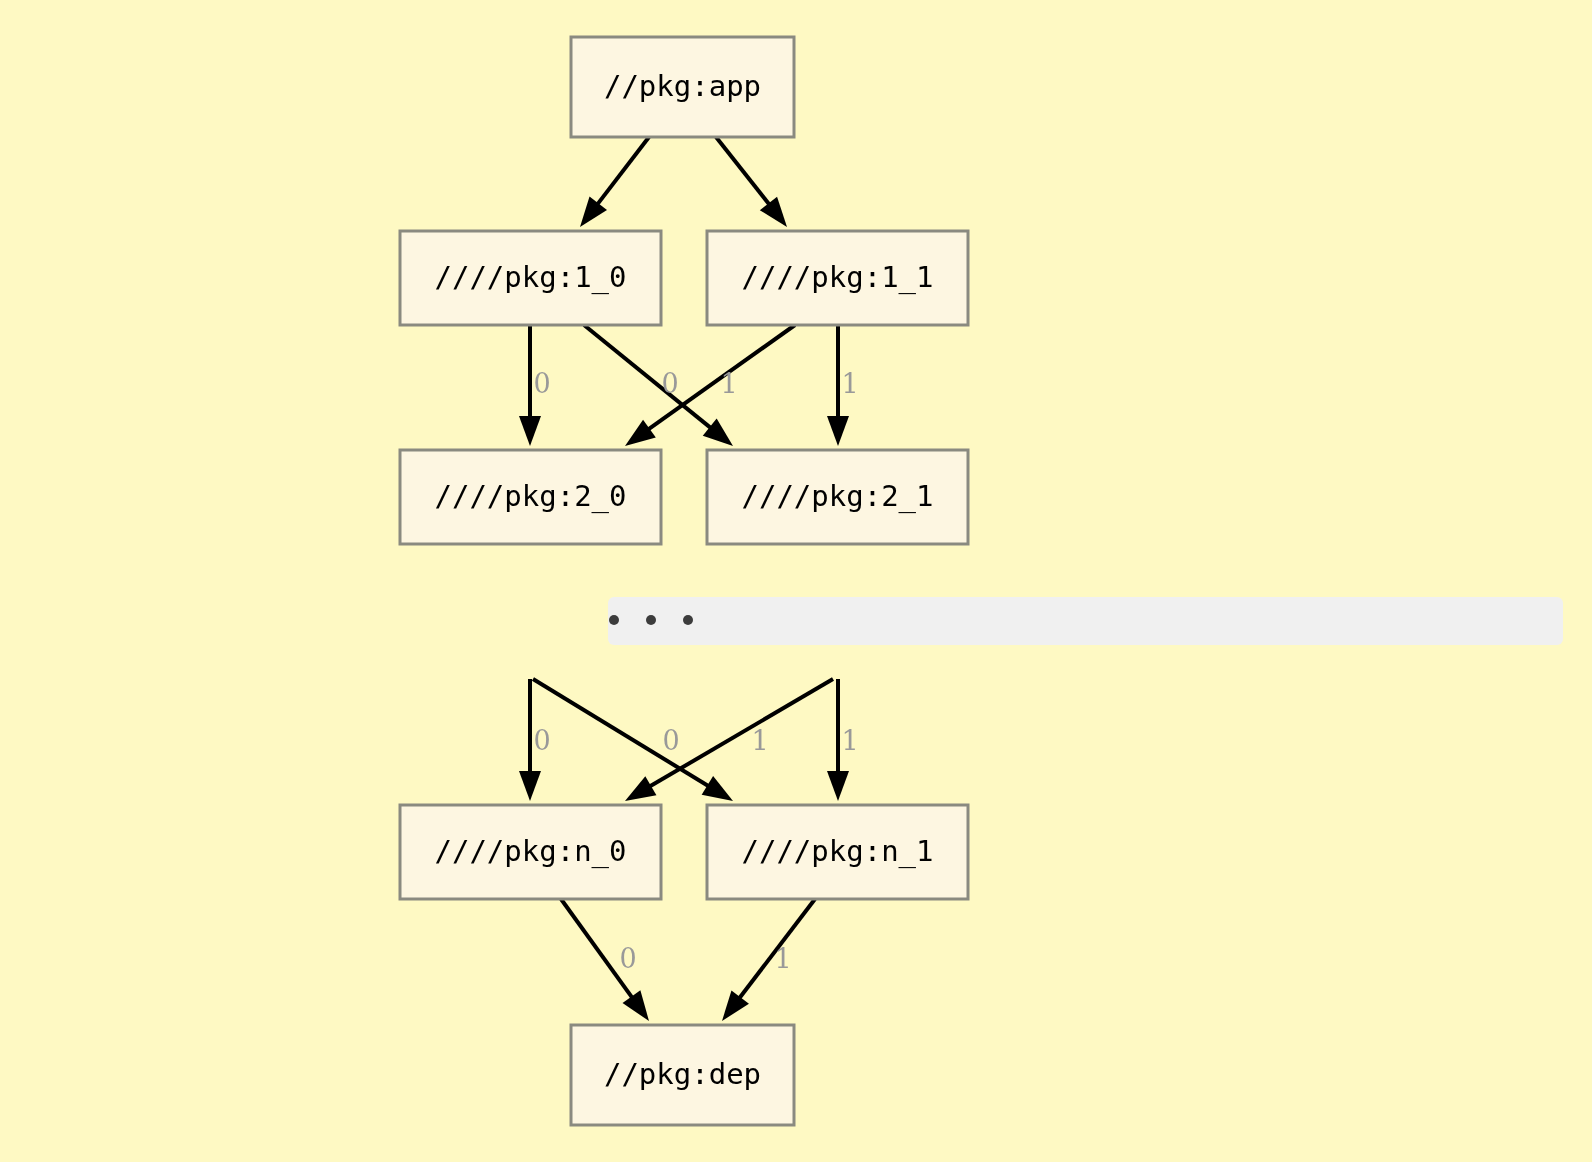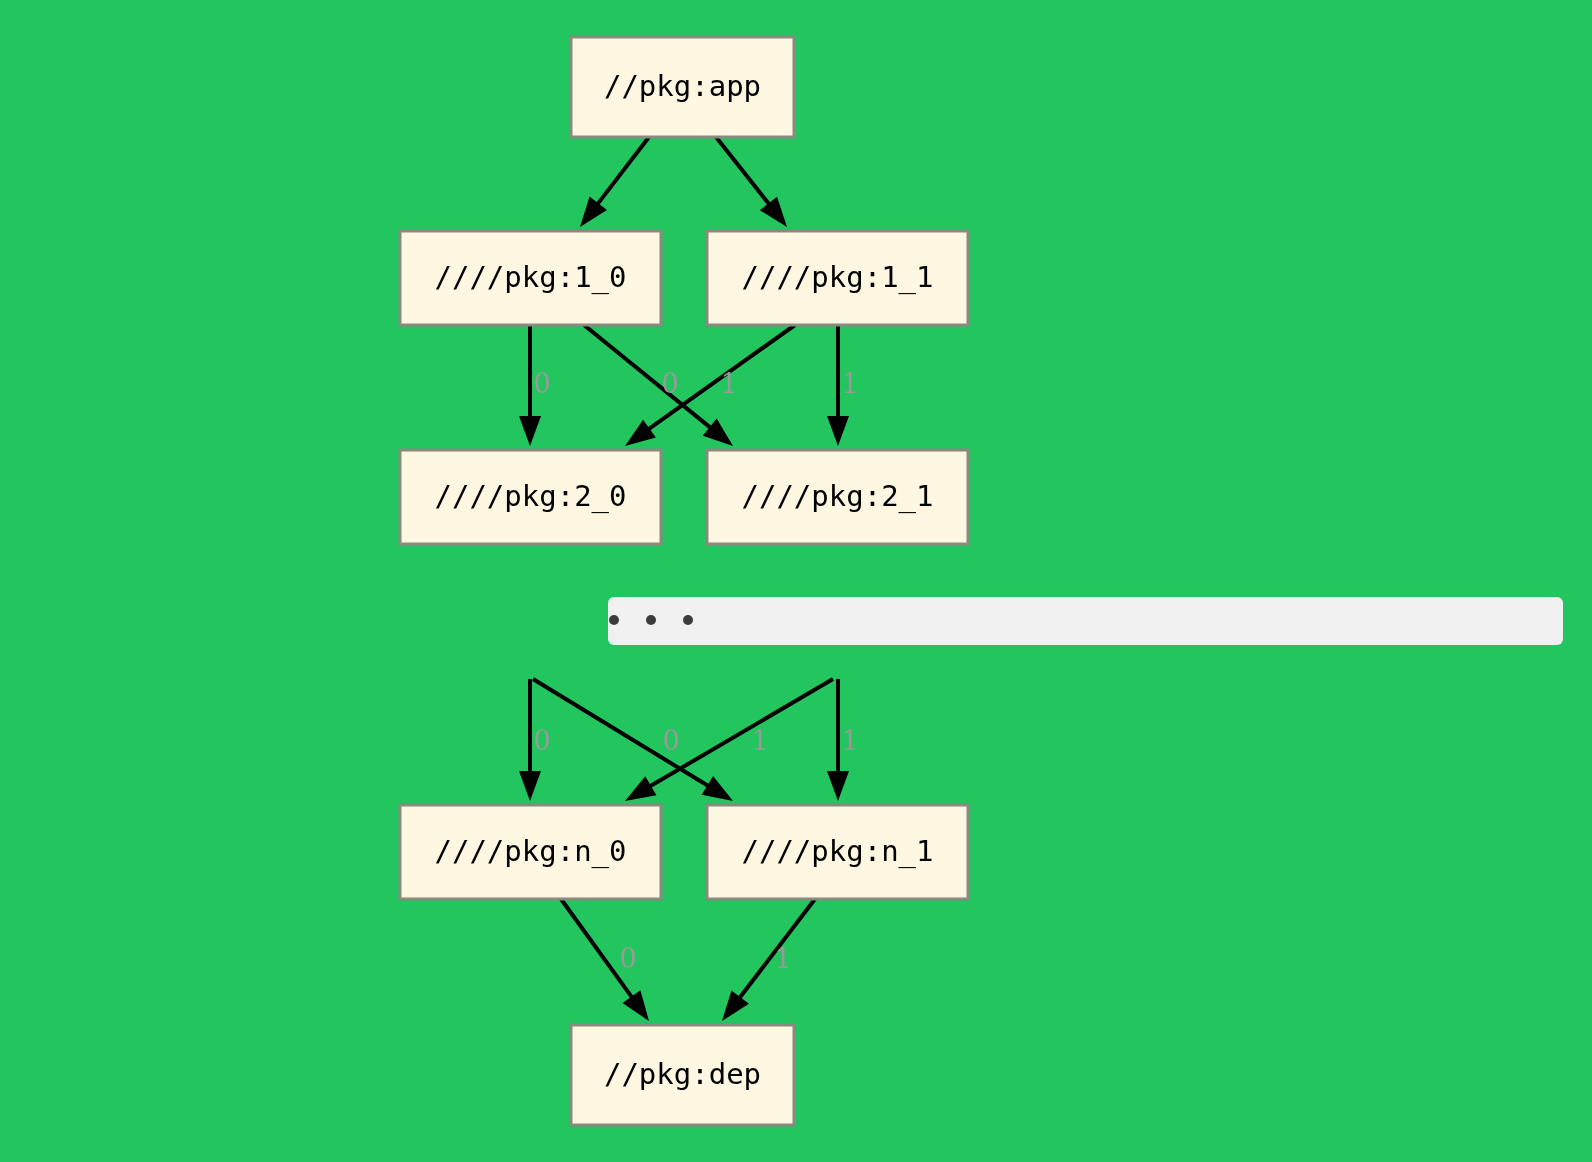--- a/index.html
+++ b/index.html
@@ -7,21 +7,21 @@
     padding: 0;
     background: #ffffff;
   }
   body {
     font-family: "DejaVu Sans Mono", "Liberation Mono", monospace;
   }
   #canvas {
     position: relative;
     width: 1592px;
     height: 1162px;
-    background: #22c55e;
+    background: #fef9c3;
     overflow: hidden;
   }
   #graph-svg {
     position: absolute;
     left: 0;
     top: 0;
     width: 1592px;
     height: 1162px;
   }
   .node-rect {

